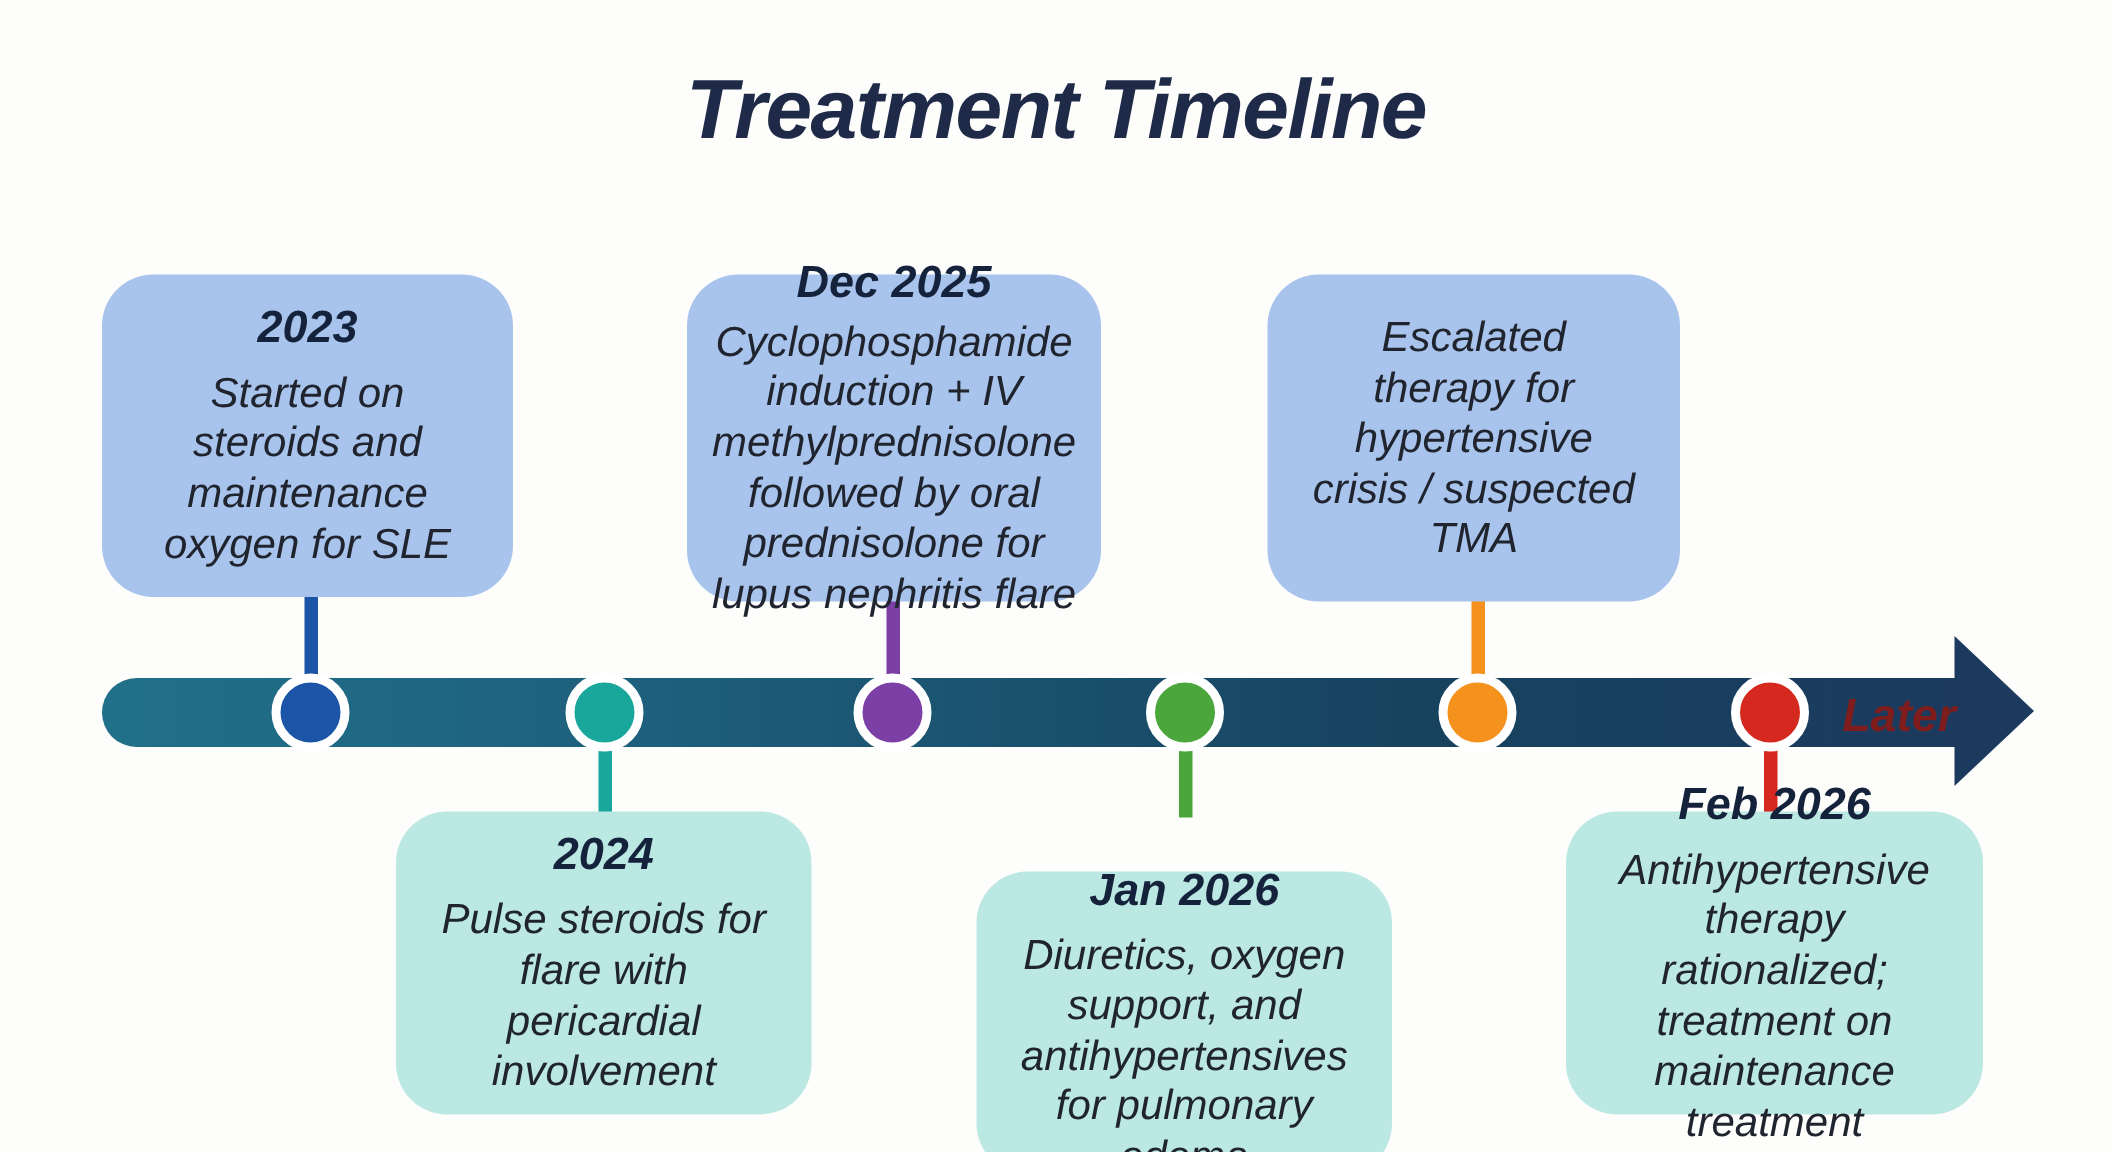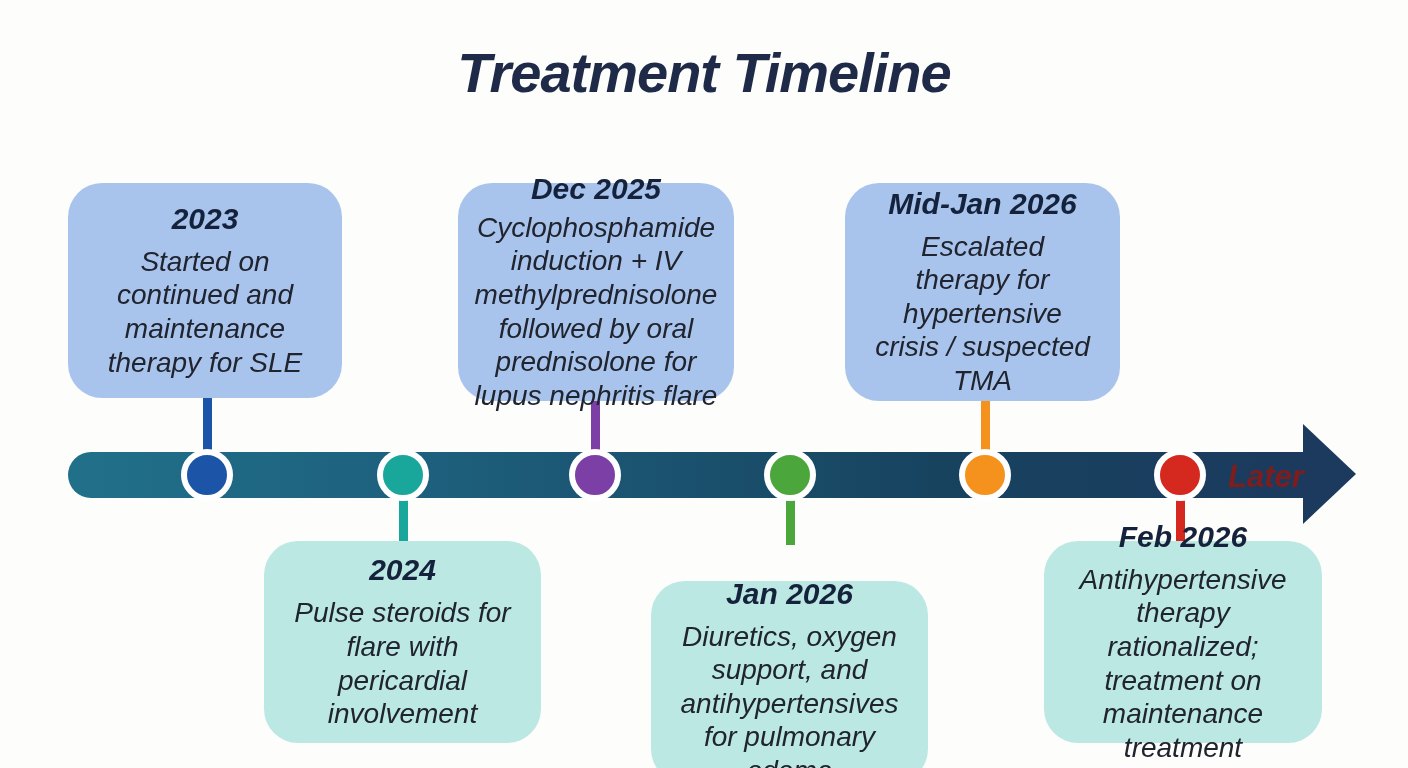--- a/index.html
+++ b/index.html
@@ -79,40 +79,39 @@
 
   <div class="node n0" style="background-color: rgb(28, 85, 168);"></div>
   <div class="node n1" style="background-color: rgb(25, 167, 156);"></div>
   <div class="node n2" style="background-color: rgb(123, 63, 165);"></div>
   <div class="node n3" style="background-color: rgb(75, 166, 60);"></div>
   <div class="node n4" style="background-color: rgb(245, 146, 29);"></div>
   <div class="node n5" style="background-color: rgb(213, 41, 31);"></div>
 
   <div class="box b0" style="background-color: rgb(169, 196, 236);">
     <div class="date">2023</div>
-    <div class="desc">Started on continued and maintenance therapy for SLE</div>
+    <div class="desc">Started on steroids and maintenance oxygen for SLE</div>
   </div>
 
   <div class="box b1" style="background-color: rgb(188, 232, 227);">
     <div class="date">2024</div>
     <div class="desc">Pulse steroids for flare with pericardial involvement</div>
   </div>
 
   <div class="box b2" style="background-color: rgb(169, 196, 236);">
     <div class="date">Dec 2025</div>
     <div class="desc">Cyclophosphamide induction + IV methylprednisolone followed by oral prednisolone for lupus nephritis flare</div>
   </div>
 
   <div class="box b3" style="background-color: rgb(188, 232, 227); margin-top: 40px;">
     <div class="date">Jan 2026</div>
     <div class="desc">Diuretics, oxygen support, and antihypertensives for pulmonary edema</div>
   </div>
 
   <div class="box b4" style="background-color: rgb(169, 196, 236);">
-    <div class="date">Mid-Jan 2026</div>
     <div class="desc">Escalated therapy for hypertensive crisis / suspected TMA</div>
   </div>
 
   <div class="box b5" style="background-color: rgb(188, 232, 227);">
     <div class="date">Feb 2026</div>
     <div class="desc">Antihypertensive therapy rationalized; treatment on maintenance treatment</div>
   </div>
 
 </div>
 

